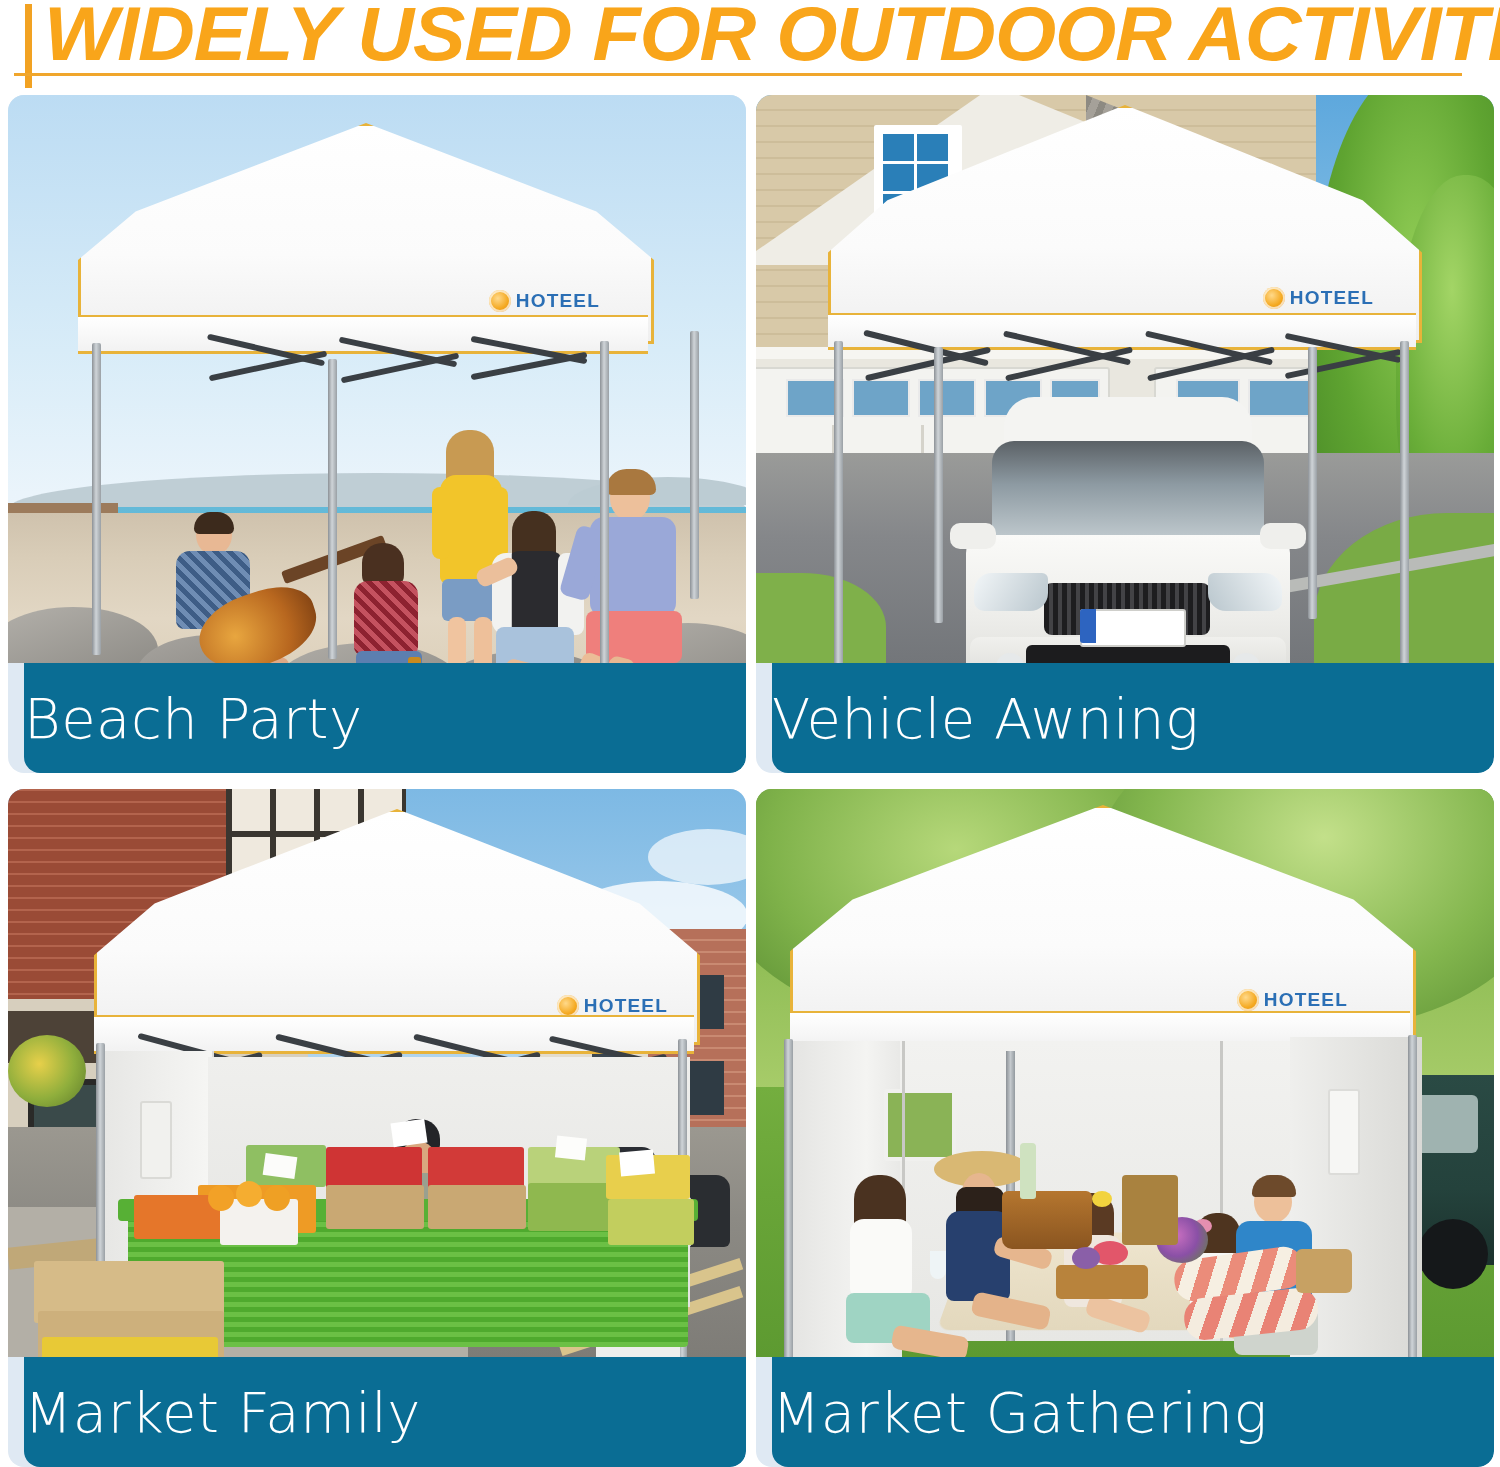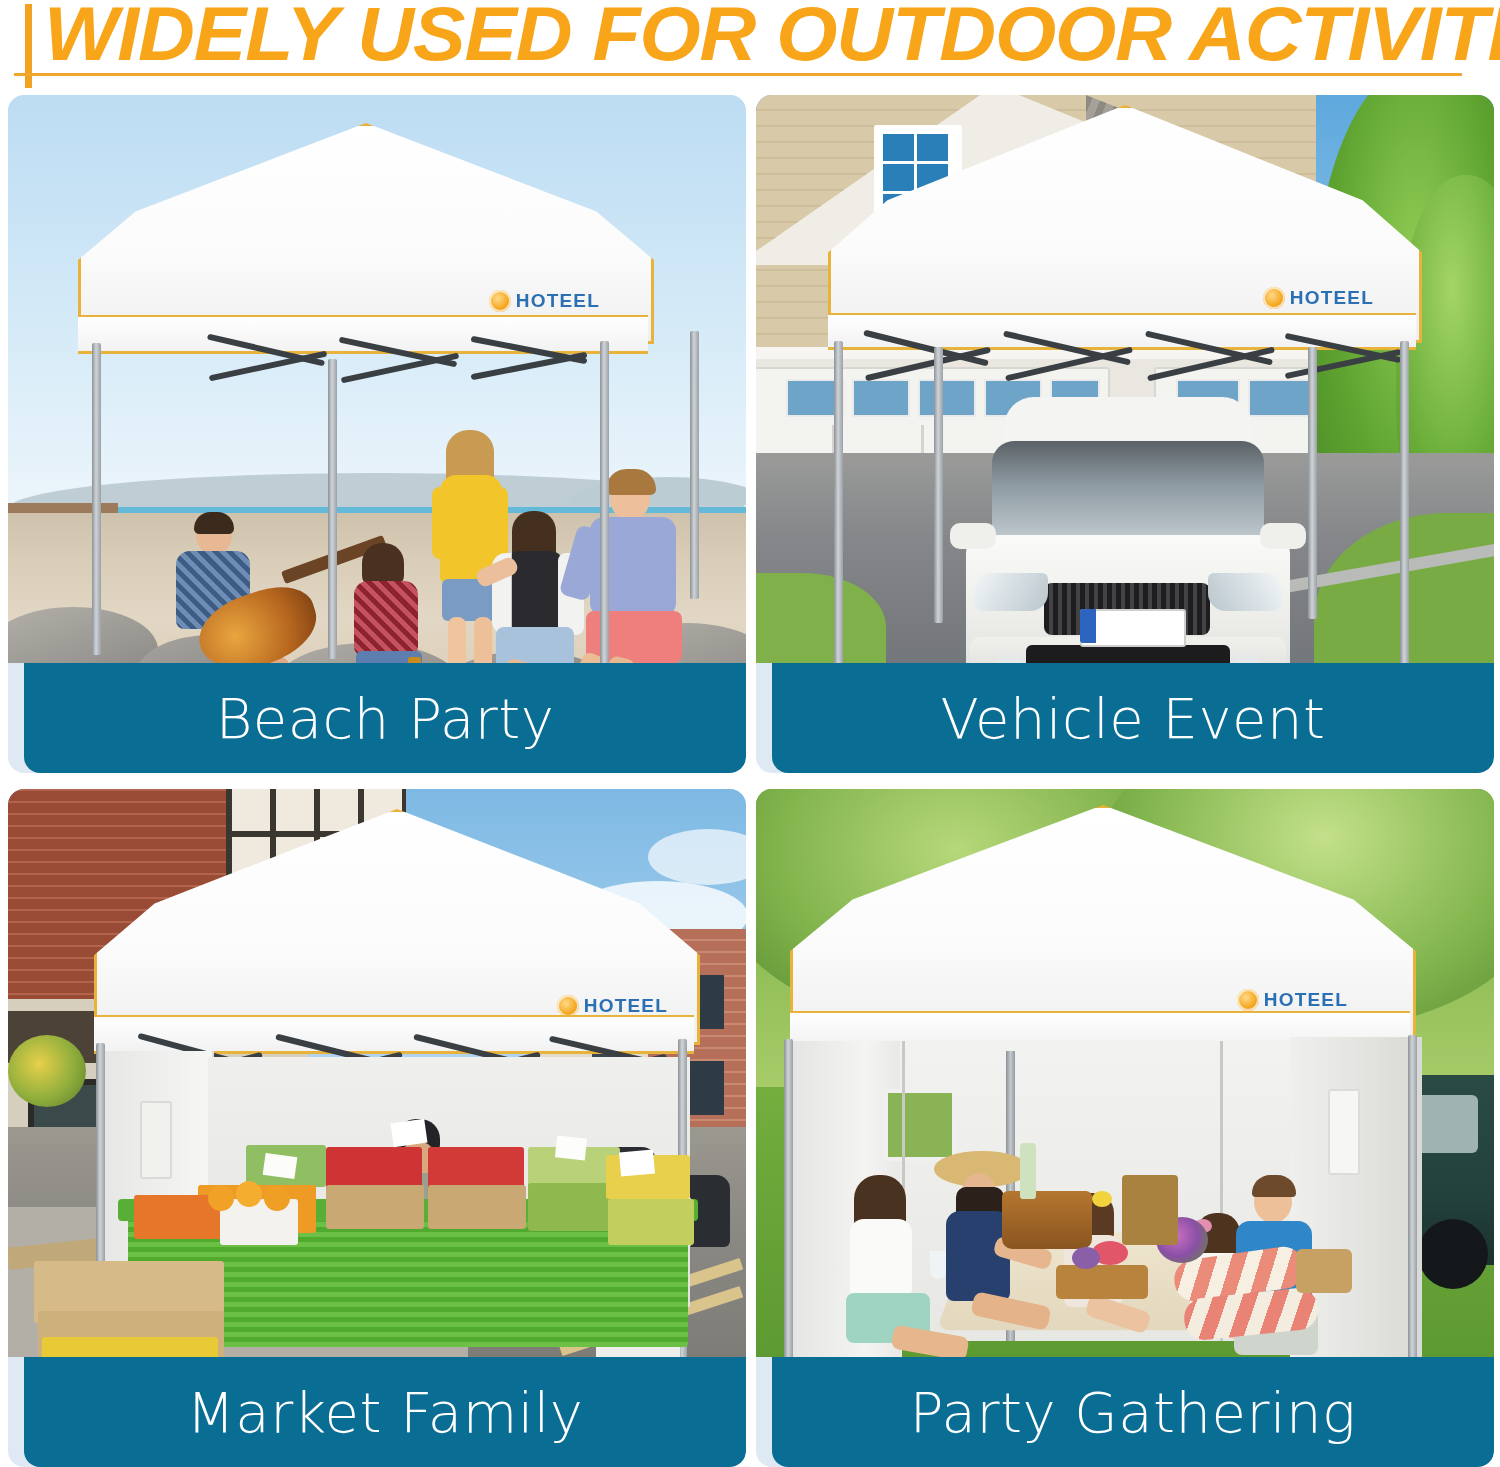--- a/index.html
+++ b/index.html
@@ -41,21 +41,21 @@
   .p-tr { left:756px; top:0px; }
   .p-bl { left:8px;   top:694px; }
   .p-br { left:756px; top:694px; }
 
   .scene { position:absolute; left:0; top:0; right:0; bottom:110px; overflow:hidden; }
 
   .caption-bar {
     position:absolute; left:16px; right:0; bottom:0; height:110px;
     background:#0a6d94;
     border-radius:0 0 16px 16px;
-    display:flex; align-items:center; justify-content:center;
+    display:flex; align-items:center; 
   }
   .caption-text {
     color:#ffffff; font-size:56px; letter-spacing:0.5px;
     font-family:"DejaVu Sans", sans-serif; font-weight:300;
     white-space:nowrap;
   }
 
   
   .sky { position:absolute; left:0; top:0; width:100%; height:100%; }
   .sea { position:absolute; left:0; width:100%; }
@@ -321,21 +321,21 @@
         <div class="truss" style="left:388px;top:250px;width:130px;transform:rotate(13deg);"></div>
         <div class="truss" style="left:390px;top:266px;width:130px;transform:rotate(-13deg);"></div>
         <div class="truss" style="left:528px;top:250px;width:118px;transform:rotate(12deg);"></div>
         <div class="truss" style="left:528px;top:266px;width:118px;transform:rotate(-12deg);"></div>
         <div class="leg" style="left:78px;top:246px;height:340px;"></div>
         <div class="leg" style="left:178px;top:252px;height:276px;"></div>
         <div class="leg" style="left:552px;top:252px;height:272px;"></div>
         <div class="leg" style="left:644px;top:246px;height:348px;"></div>
       </div>
       <div class="caption-bar">
-        <span class="caption-text">Vehicle Event</span>
+        <span class="caption-text">Vehicle Awning</span>
       </div>
     </div>
 
     <div class="panel p-bl">
       <div class="scene">
         <div class="sky" style="background:linear-gradient(180deg,#7db9e4 0%,#aed3ee 45%,#d6e8f6 100%);"></div>
         <div style="position:absolute;left:560px;top:92px;width:180px;height:70px;background:#ffffffcc;border-radius:50%;"></div>
         <div style="position:absolute;left:640px;top:40px;width:120px;height:56px;background:#ffffffaa;border-radius:50%;"></div>
 
         <div style="position:absolute;left:0;top:-10px;width:300px;height:300px;
@@ -531,18 +531,18 @@
                     border-radius:20px;transform:rotate(-6deg);"></div>
         <div style="position:absolute;left:300px;bottom:58px;width:92px;height:34px;background:#b8833c;border-radius:5px;"></div>
         <div class="fruit" style="left:336px;bottom:92px;width:36px;height:24px;background:#e2566a;"></div>
         <div class="fruit" style="left:316px;bottom:88px;width:28px;height:22px;background:#8a5fa8;"></div>
         <div style="position:absolute;left:540px;bottom:64px;width:56px;height:44px;background:#c7a163;border-radius:6px;"></div>
         <div style="position:absolute;left:400px;bottom:94px;width:52px;height:46px;
                     background:radial-gradient(circle at 40% 40%, #c86fc0 0%, #8a50a6 50%, #5d8a38 100%);border-radius:50%;"></div>
         <div style="position:absolute;left:366px;bottom:112px;width:56px;height:70px;background:#a9823f;border-radius:4px;"></div>
       </div>
       <div class="caption-bar">
-        <span class="caption-text">Party Gathering</span>
+        <span class="caption-text">Market Gathering</span>
       </div>
     </div>
 
   </div>
 </div>
 
 </body></html>

